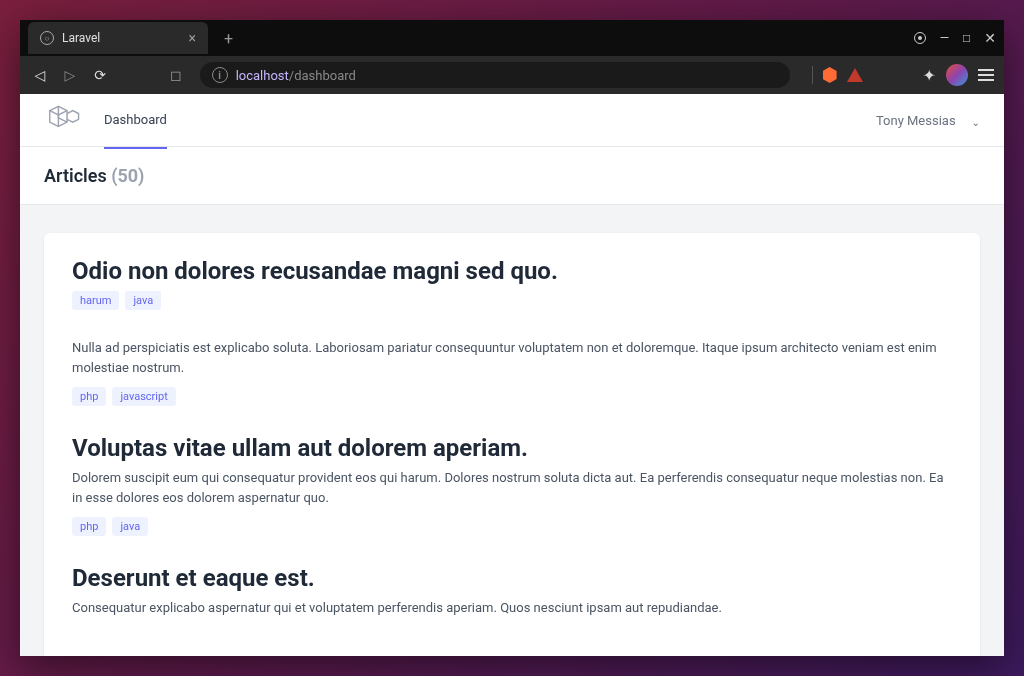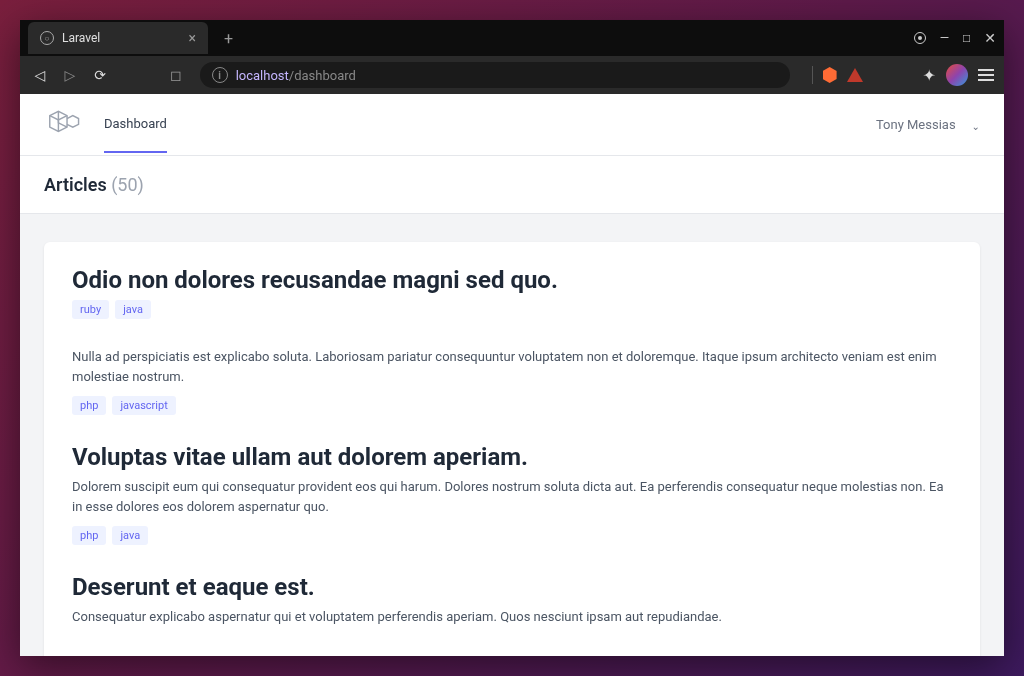--- a/index.html
+++ b/index.html
@@ -103,21 +103,21 @@
     }
     .content::-webkit-scrollbar { width: 14px; }
     .content::-webkit-scrollbar-track { background: #e0e0e0; }
     .content::-webkit-scrollbar-thumb { background: #aaa; border-radius: 7px; border: 3px solid #e0e0e0; }
     .app-nav {
       background: #fff;
       border-bottom: 1px solid #e5e7eb;
       display: flex;
       align-items: center;
       padding: 0 24px;
-      height: 62px;
+      height: 53px;
     }
     .logo {
       width: 36px;
       height: 36px;
       margin-right: 24px;
     }
     .logo svg { width: 100%; height: 100%; }
     .nav-link {
       color: #374151;
       font-size: 13px;
@@ -137,21 +137,21 @@
     .page-header {
       background: #fff;
       padding: 18px 24px;
       border-bottom: 1px solid #e5e7eb;
     }
     .page-title {
       font-size: 18px;
       font-weight: 600;
       color: #1f2937;
     }
-    .page-title .count { color: #9ca3af; font-weight: 400; }
+    .page-title .count { color: #9ca3af; font-weight: 700; }
     .articles-container {
       padding: 28px 24px;
     }
     .articles-card {
       background: #fff;
       border-radius: 6px;
       box-shadow: 0 1px 3px rgba(0,0,0,0.08);
       padding: 24px 28px;
     }
     .article {
@@ -249,21 +249,21 @@
         <span>Articles</span>
         <span class="count">(50)</span>
       </div>
     </div>
 
     <div class="articles-container">
       <div class="articles-card" id="articles-card">
       <div class="article">
             <div class="article-title">Odio non dolores recusandae magni sed quo.</div>
             <div class="tags">
-              <span class="tag">ruby</span>
+              <span class="tag">harum</span>
               <span class="tag">java</span>
             </div>
           </div>
           <div class="article">
             <div class="article-excerpt">Nulla ad perspiciatis est explicabo soluta. Laboriosam pariatur consequuntur voluptatem non et doloremque. Itaque ipsum architecto veniam est enim molestiae nostrum.</div>
             <div class="tags">
               <span class="tag">php</span>
               <span class="tag">javascript</span>
             </div>
           </div>

